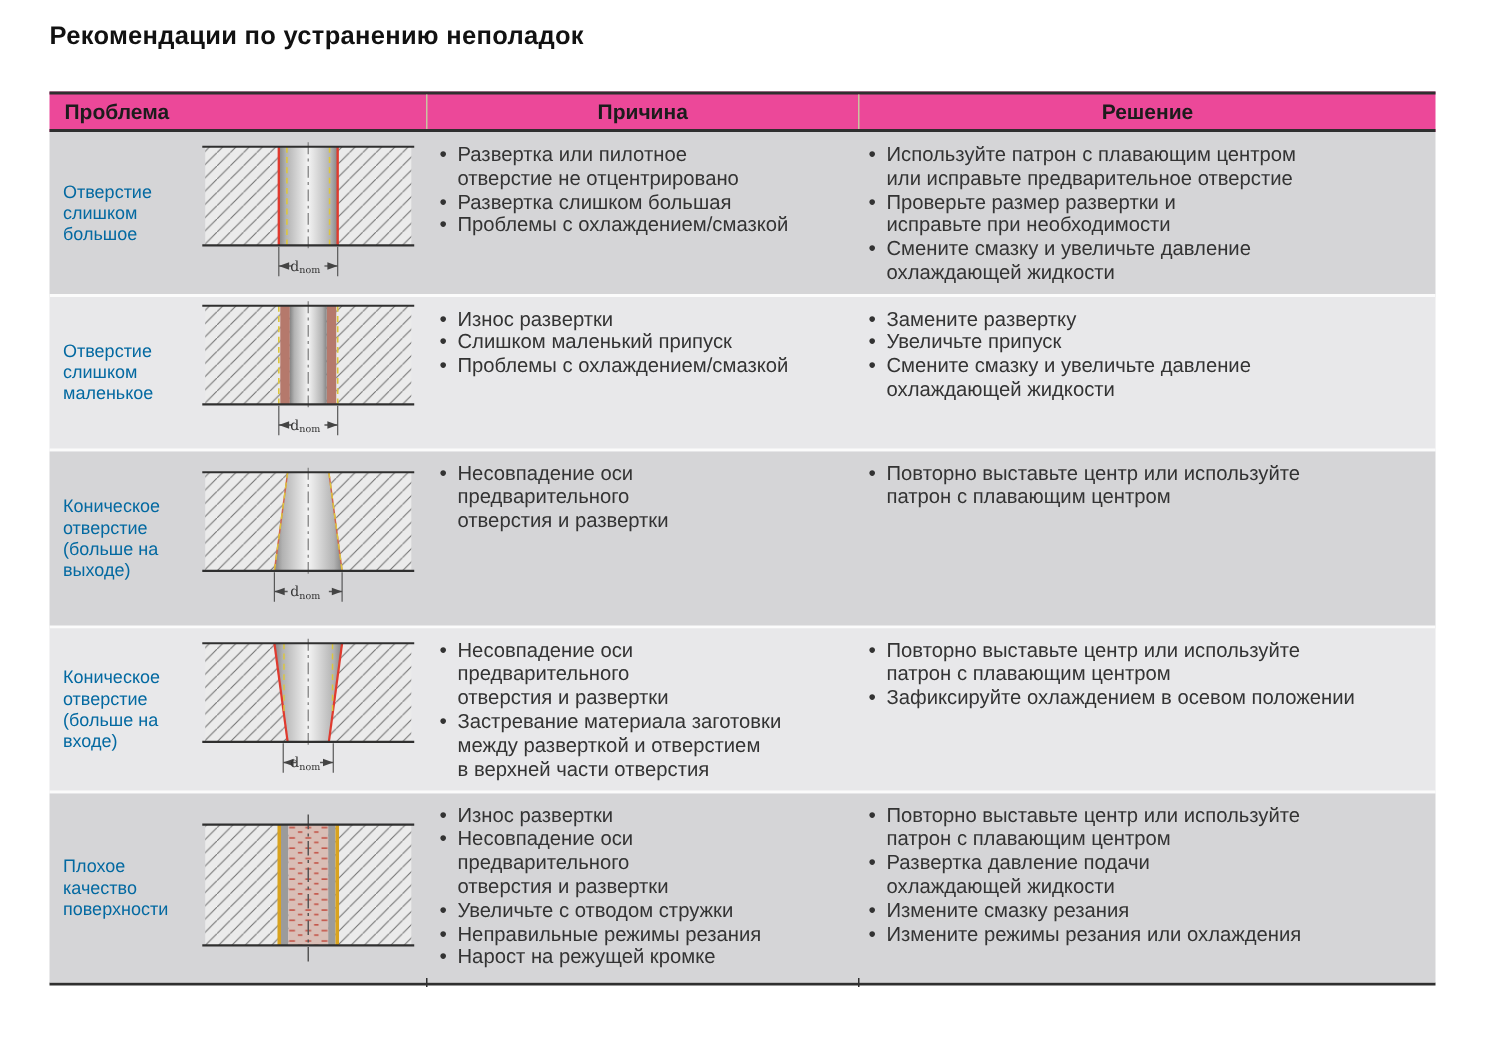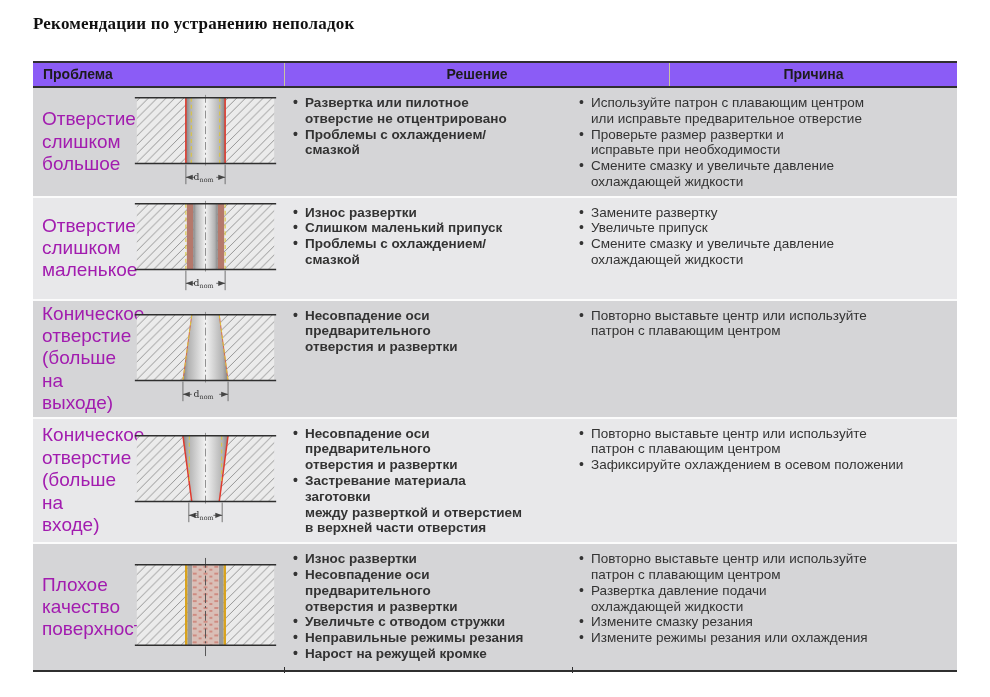--- a/index.html
+++ b/index.html
@@ -6,30 +6,29 @@
   html,body { background:#ffffff; }
   body {
     width: 990px; height: 697px; overflow: hidden;
     font-family: "Liberation Sans", sans-serif;
     color: #333;
   }
   .page-title {
     margin: 14px 0 0 33px;
     font-size: 17px; font-weight: bold; color: #111;
     letter-spacing: .2px;
-    font-family: Liberation Serif, serif;
   }
   .ttable {
     position: relative;
     margin: 27px 0 0 33px;
     width: 924px;
   }
   .thead {
     display: flex;
-    background: #8b5cf6;
+    background: #ec4899;
     border-top: 2px solid #2f2f2f;
     border-bottom: 2px solid #2f2f2f;
   }
   .th {
     font-weight: bold; font-size: 14px; color: #1c1c1c;
     padding: 3px 4px 4px 4px;
   }
   .th + .th { border-left: 1px solid #c9c4a0; }
   .th-problem { width: 251px; text-align: left; padding-left: 10px; }
   .th-cause   { width: 288px; text-align: center; }
@@ -46,51 +45,51 @@
   .row:nth-child(3) { min-height: 118px; }
   .row:nth-child(4) { min-height: 110px; }
   .row:nth-child(5) { min-height: 126px; border-bottom: none; }
   .tbody { border-bottom: 2.5px solid #2f2f2f; }
 
   .cell-problem {
     width: 251px; display: flex; align-items: center;
   }
   .problem-label {
     width: 94px; padding-left: 9px;
-    font-size: 19px; line-height: 1.18;
-    white-space: pre-line; color: #a21caf;
+    font-size: 12px; line-height: 1.18;
+    white-space: pre-line; color: #0369a1;
   }
   .diagram {
     width: 157px; display: flex; justify-content: flex-end; align-items: center;
   }
   .cell-cause    { width: 288px; padding: 7px 0 6px 8px; }
   .cell-solution { width: 385px; padding: 7px 16px 6px 6px; }
-  .cell-cause ul    { width: 236px; font-weight: bold; }
+  .cell-cause ul    { width: 236px; }
   .cell-solution ul { width: 360px; }
   ul { list-style: none; font-size: 13.5px; line-height: 1.17; color: #333; }
   li { white-space: pre-line; position: relative; padding-left: 13px; }
   li::before { content: "•"; position: absolute; left: 1px; top: -1px; font-size: 14px; }
 
   .tick {
     position: absolute; bottom: -1px;
     width: 1px; height: 6px; background: #2f2f2f;
   }
   .tick-1 { left: 251px; }
   .tick-2 { left: 539px; }
 </style>
 </head>
 <body>
 
 <h1 class="page-title">Рекомендации по устранению неполадок</h1>
 
 <div class="ttable">
   <div class="thead">
     <div class="th th-problem">Проблема</div>
+    <div class="th th-cause">Причина</div>
     <div class="th th-solution">Решение</div>
-    <div class="th th-cause">Причина</div>
   </div>
   <div class="tbody" id="tbody">
   <div class="row">
     <div class="cell cell-problem">
       <div class="problem-label">Отверстие
 слишком
 большое</div>
       <div class="diagram">
             <svg width="158" height="100" viewBox="0 0 160 100" xmlns="http://www.w3.org/2000/svg">
   <defs>
@@ -125,20 +124,21 @@
   <polygon points="60,86 67,83.4 67,88.6" fill="#444"></polygon>
   <polygon points="100,86 93,83.4 93,88.6" fill="#444"></polygon>
   <text x="78" y="89.2" text-anchor="middle" font-family="DejaVu Serif, serif" font-size="9.5" fill="#333">d<tspan font-size="6.5" dy="1.8">nom</tspan></text>
             </svg>
           </div>
     </div>
     <div class="cell cell-cause">
       <ul class="cause-list">
             <li>Развертка или пилотное
 отверстие не отцентрировано</li>
+            <li>Развертка слишком большая</li>
             <li>Проблемы с охлаждением/смазкой</li>
           </ul>
     </div>
     <div class="cell cell-solution">
       <ul class="solution-list">
             <li>Используйте патрон с плавающим центром
 или исправьте предварительное отверстие</li>
             <li>Проверьте размер развертки и
 исправьте при необходимости</li>
             <li>Смените смазку и увеличьте давление

